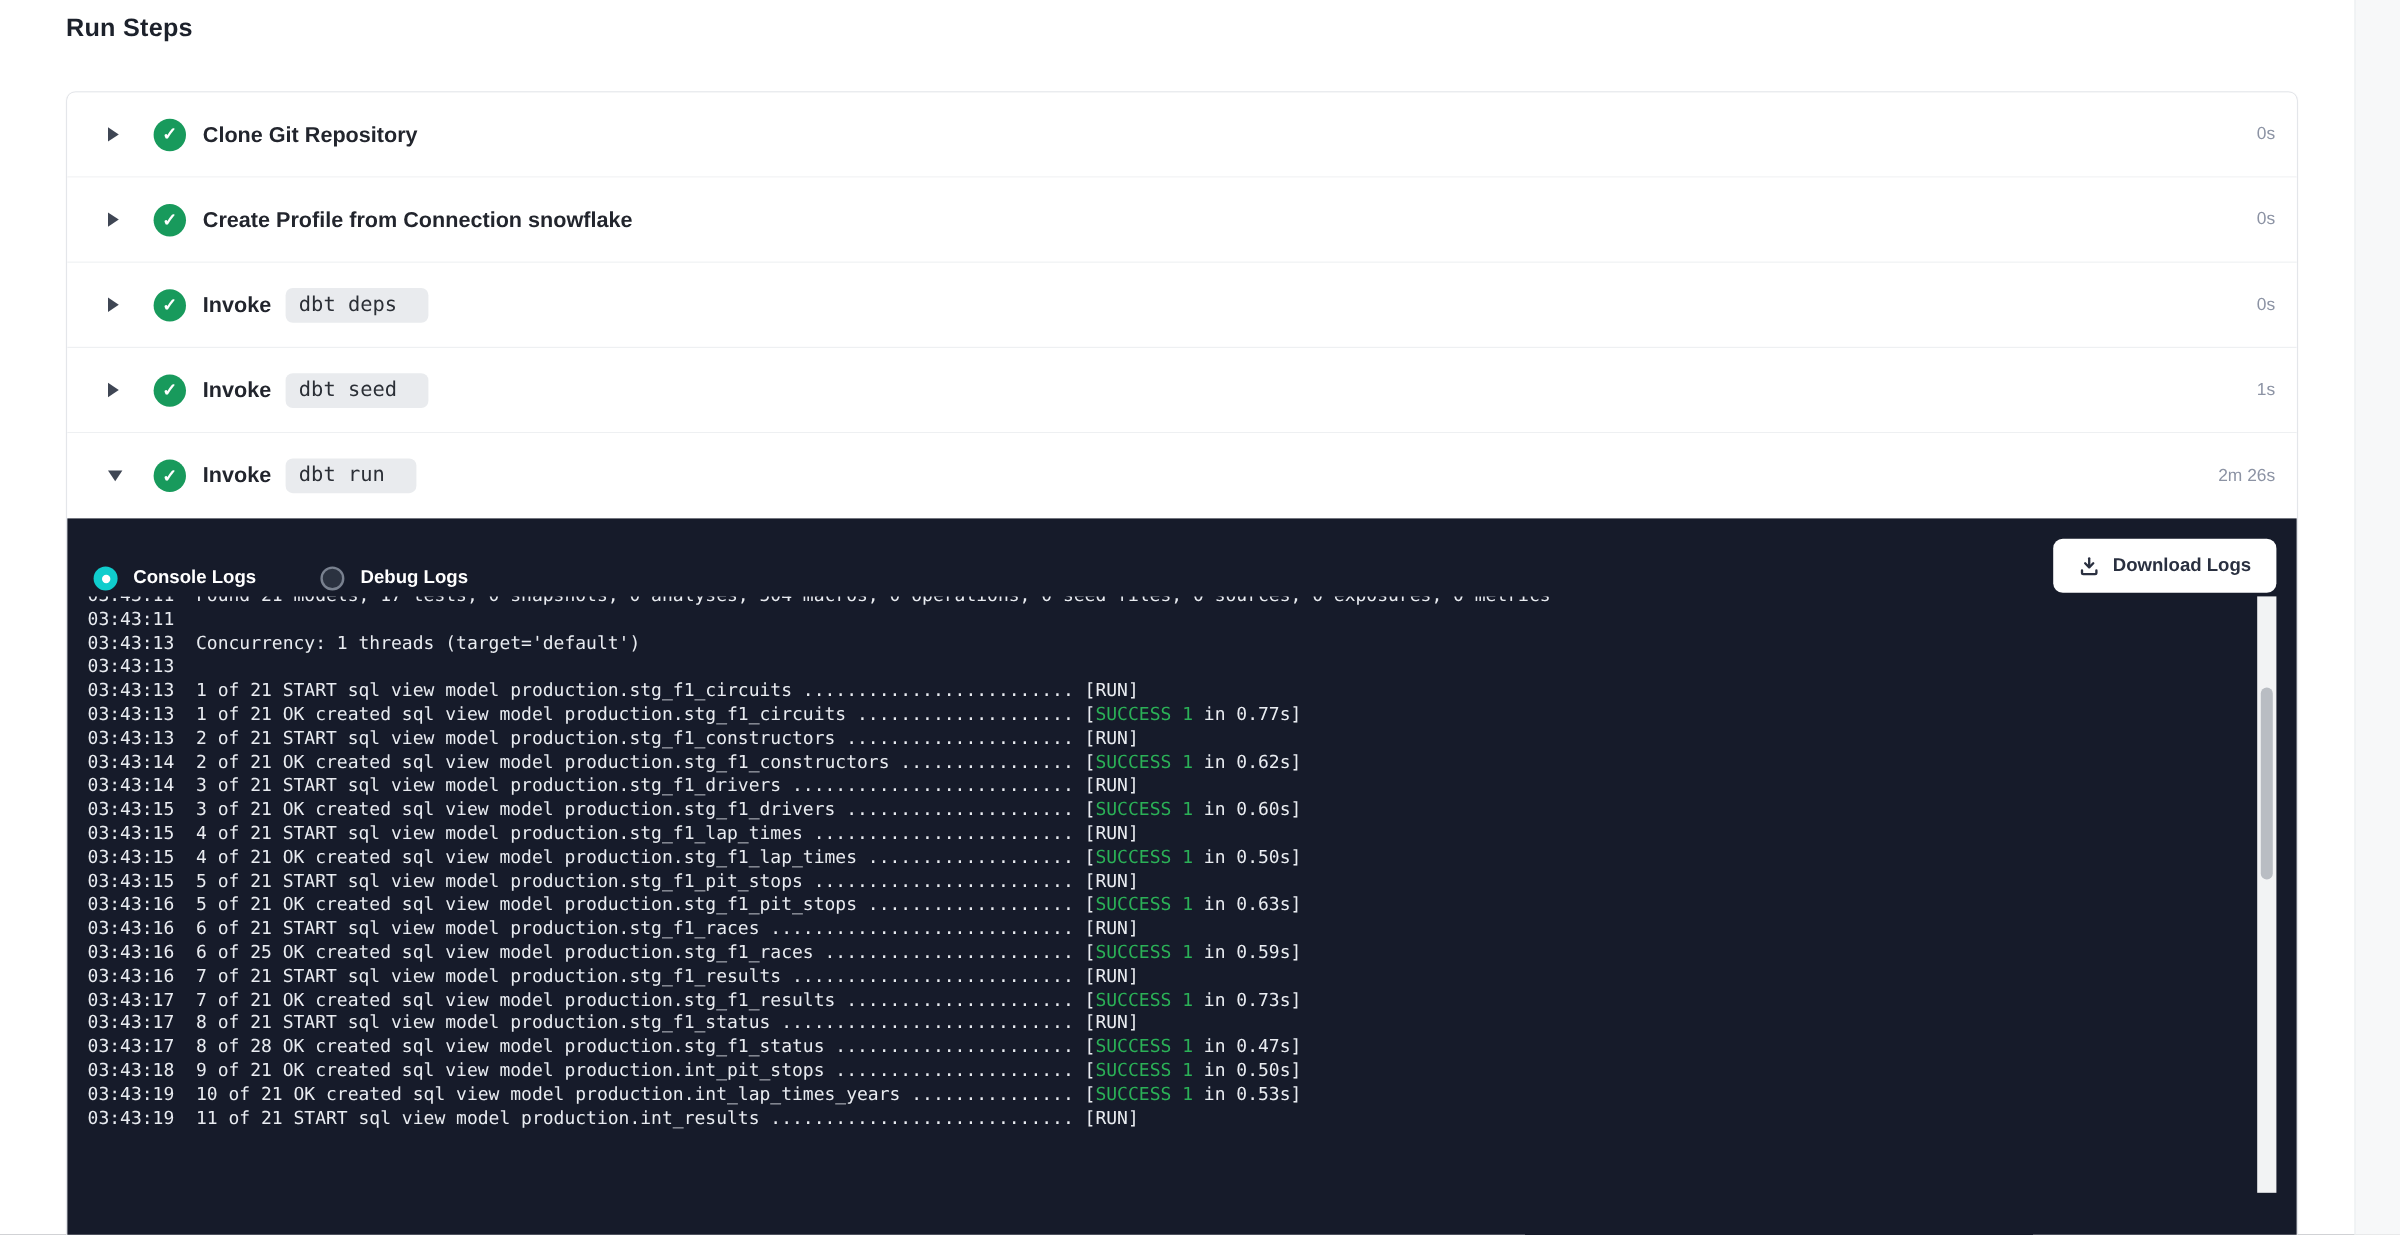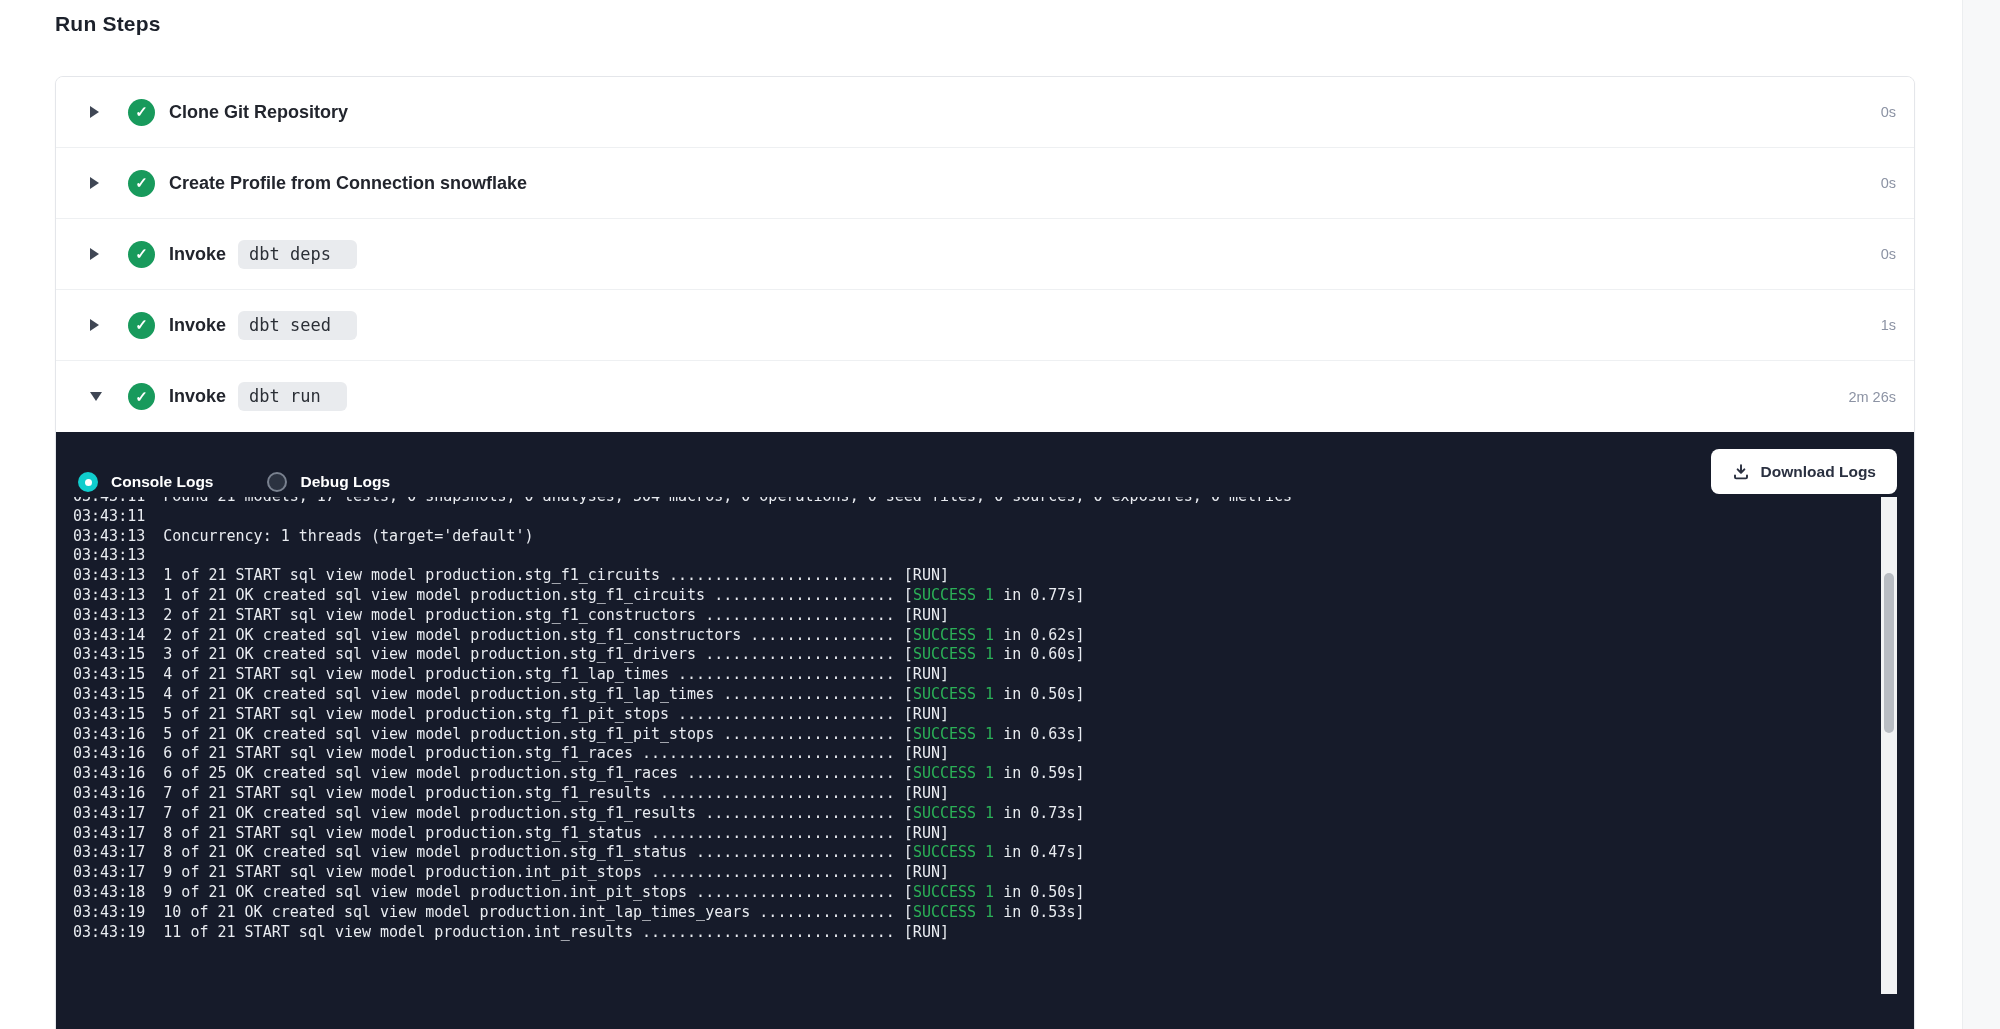--- a/index.html
+++ b/index.html
@@ -233,32 +233,32 @@
     <div class="log-viewport">
       <div class="log-content" id="log-content">
           <div class="log-line"><span>03:43:11  Found 21 models, 17 tests, 0 snapshots, 0 analyses, 504 macros, 0 operations, 0 seed files, 0 sources, 0 exposures, 0 metrics</span></div>
           <div class="log-line"><span>03:43:11</span></div>
           <div class="log-line"><span>03:43:13  Concurrency: 1 threads (target='default')</span></div>
           <div class="log-line"><span>03:43:13</span></div>
           <div class="log-line"><span>03:43:13  1 of 21 START sql view model production.stg_f1_circuits ......................... [RUN]</span></div>
           <div class="log-line"><span>03:43:13  1 of 21 OK created sql view model production.stg_f1_circuits .................... [</span><span class="green">SUCCESS 1</span><span> in 0.77s]</span></div>
           <div class="log-line"><span>03:43:13  2 of 21 START sql view model production.stg_f1_constructors ..................... [RUN]</span></div>
           <div class="log-line"><span>03:43:14  2 of 21 OK created sql view model production.stg_f1_constructors ................ [</span><span class="green">SUCCESS 1</span><span> in 0.62s]</span></div>
+          <div class="log-line"><span>03:43:14  3 of 21 START sql view model production.stg_f1_drivers .......................... [RUN]</span></div>
           <div class="log-line"><span>03:43:15  3 of 21 OK created sql view model production.stg_f1_drivers ..................... [</span><span class="green">SUCCESS 1</span><span> in 0.60s]</span></div>
           <div class="log-line"><span>03:43:15  4 of 21 START sql view model production.stg_f1_lap_times ........................ [RUN]</span></div>
           <div class="log-line"><span>03:43:15  4 of 21 OK created sql view model production.stg_f1_lap_times ................... [</span><span class="green">SUCCESS 1</span><span> in 0.50s]</span></div>
           <div class="log-line"><span>03:43:15  5 of 21 START sql view model production.stg_f1_pit_stops ........................ [RUN]</span></div>
           <div class="log-line"><span>03:43:16  5 of 21 OK created sql view model production.stg_f1_pit_stops ................... [</span><span class="green">SUCCESS 1</span><span> in 0.63s]</span></div>
           <div class="log-line"><span>03:43:16  6 of 21 START sql view model production.stg_f1_races ............................ [RUN]</span></div>
           <div class="log-line"><span>03:43:16  6 of 25 OK created sql view model production.stg_f1_races ....................... [</span><span class="green">SUCCESS 1</span><span> in 0.59s]</span></div>
           <div class="log-line"><span>03:43:16  7 of 21 START sql view model production.stg_f1_results .......................... [RUN]</span></div>
           <div class="log-line"><span>03:43:17  7 of 21 OK created sql view model production.stg_f1_results ..................... [</span><span class="green">SUCCESS 1</span><span> in 0.73s]</span></div>
           <div class="log-line"><span>03:43:17  8 of 21 START sql view model production.stg_f1_status ........................... [RUN]</span></div>
-          <div class="log-line"><span>03:43:17  8 of 21 OK created sql view model production.stg_f1_status ...................... [</span><span class="green">SUCCESS 1</span><span> in 0.47s]</span></div>
-          <div class="log-line"><span>03:43:17  9 of 21 START sql view model production.int_pit_stops ........................... [RUN]</span></div>
+          <div class="log-line"><span>03:43:17  8 of 28 OK created sql view model production.stg_f1_status ...................... [</span><span class="green">SUCCESS 1</span><span> in 0.47s]</span></div>
           <div class="log-line"><span>03:43:18  9 of 21 OK created sql view model production.int_pit_stops ...................... [</span><span class="green">SUCCESS 1</span><span> in 0.50s]</span></div>
           <div class="log-line"><span>03:43:19  10 of 21 OK created sql view model production.int_lap_times_years ............... [</span><span class="green">SUCCESS 1</span><span> in 0.53s]</span></div>
           <div class="log-line"><span>03:43:19  11 of 21 START sql view model production.int_results ............................ [RUN]</span></div>
         </div>
     </div>
 
     <div class="log-scrollbar">
       <div class="log-scrollbar-thumb"></div>
     </div>
   </div>

